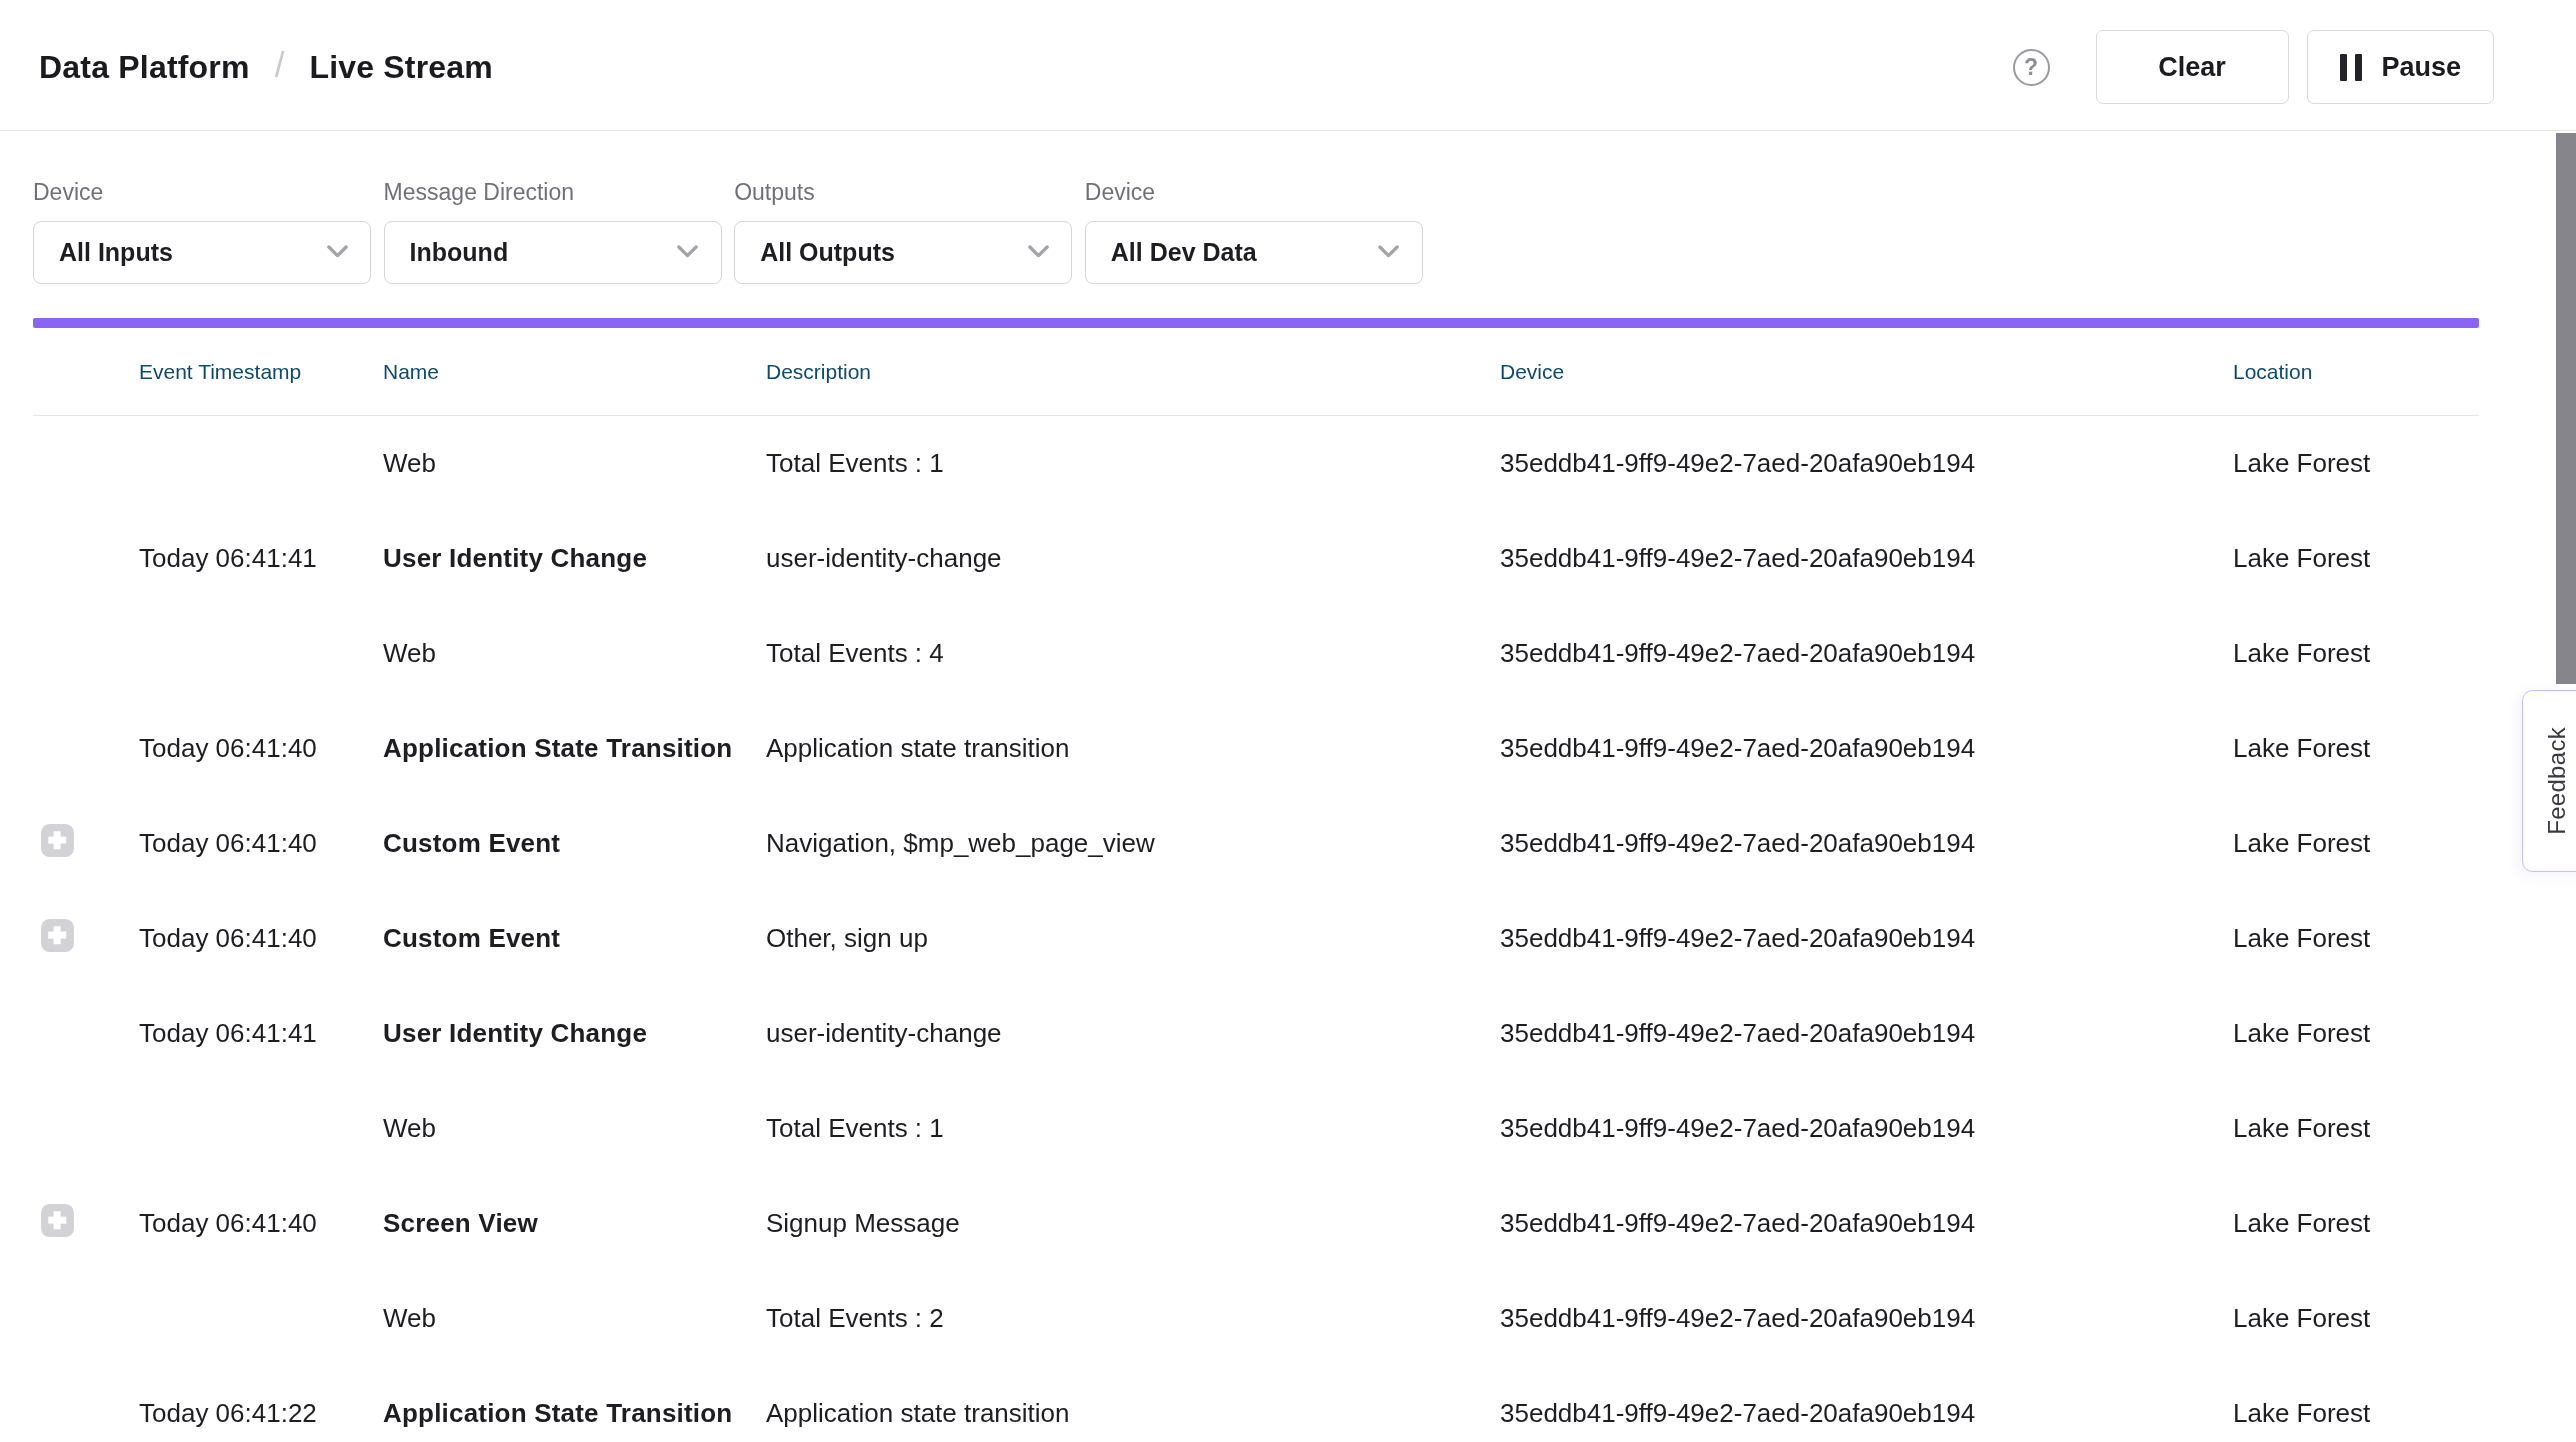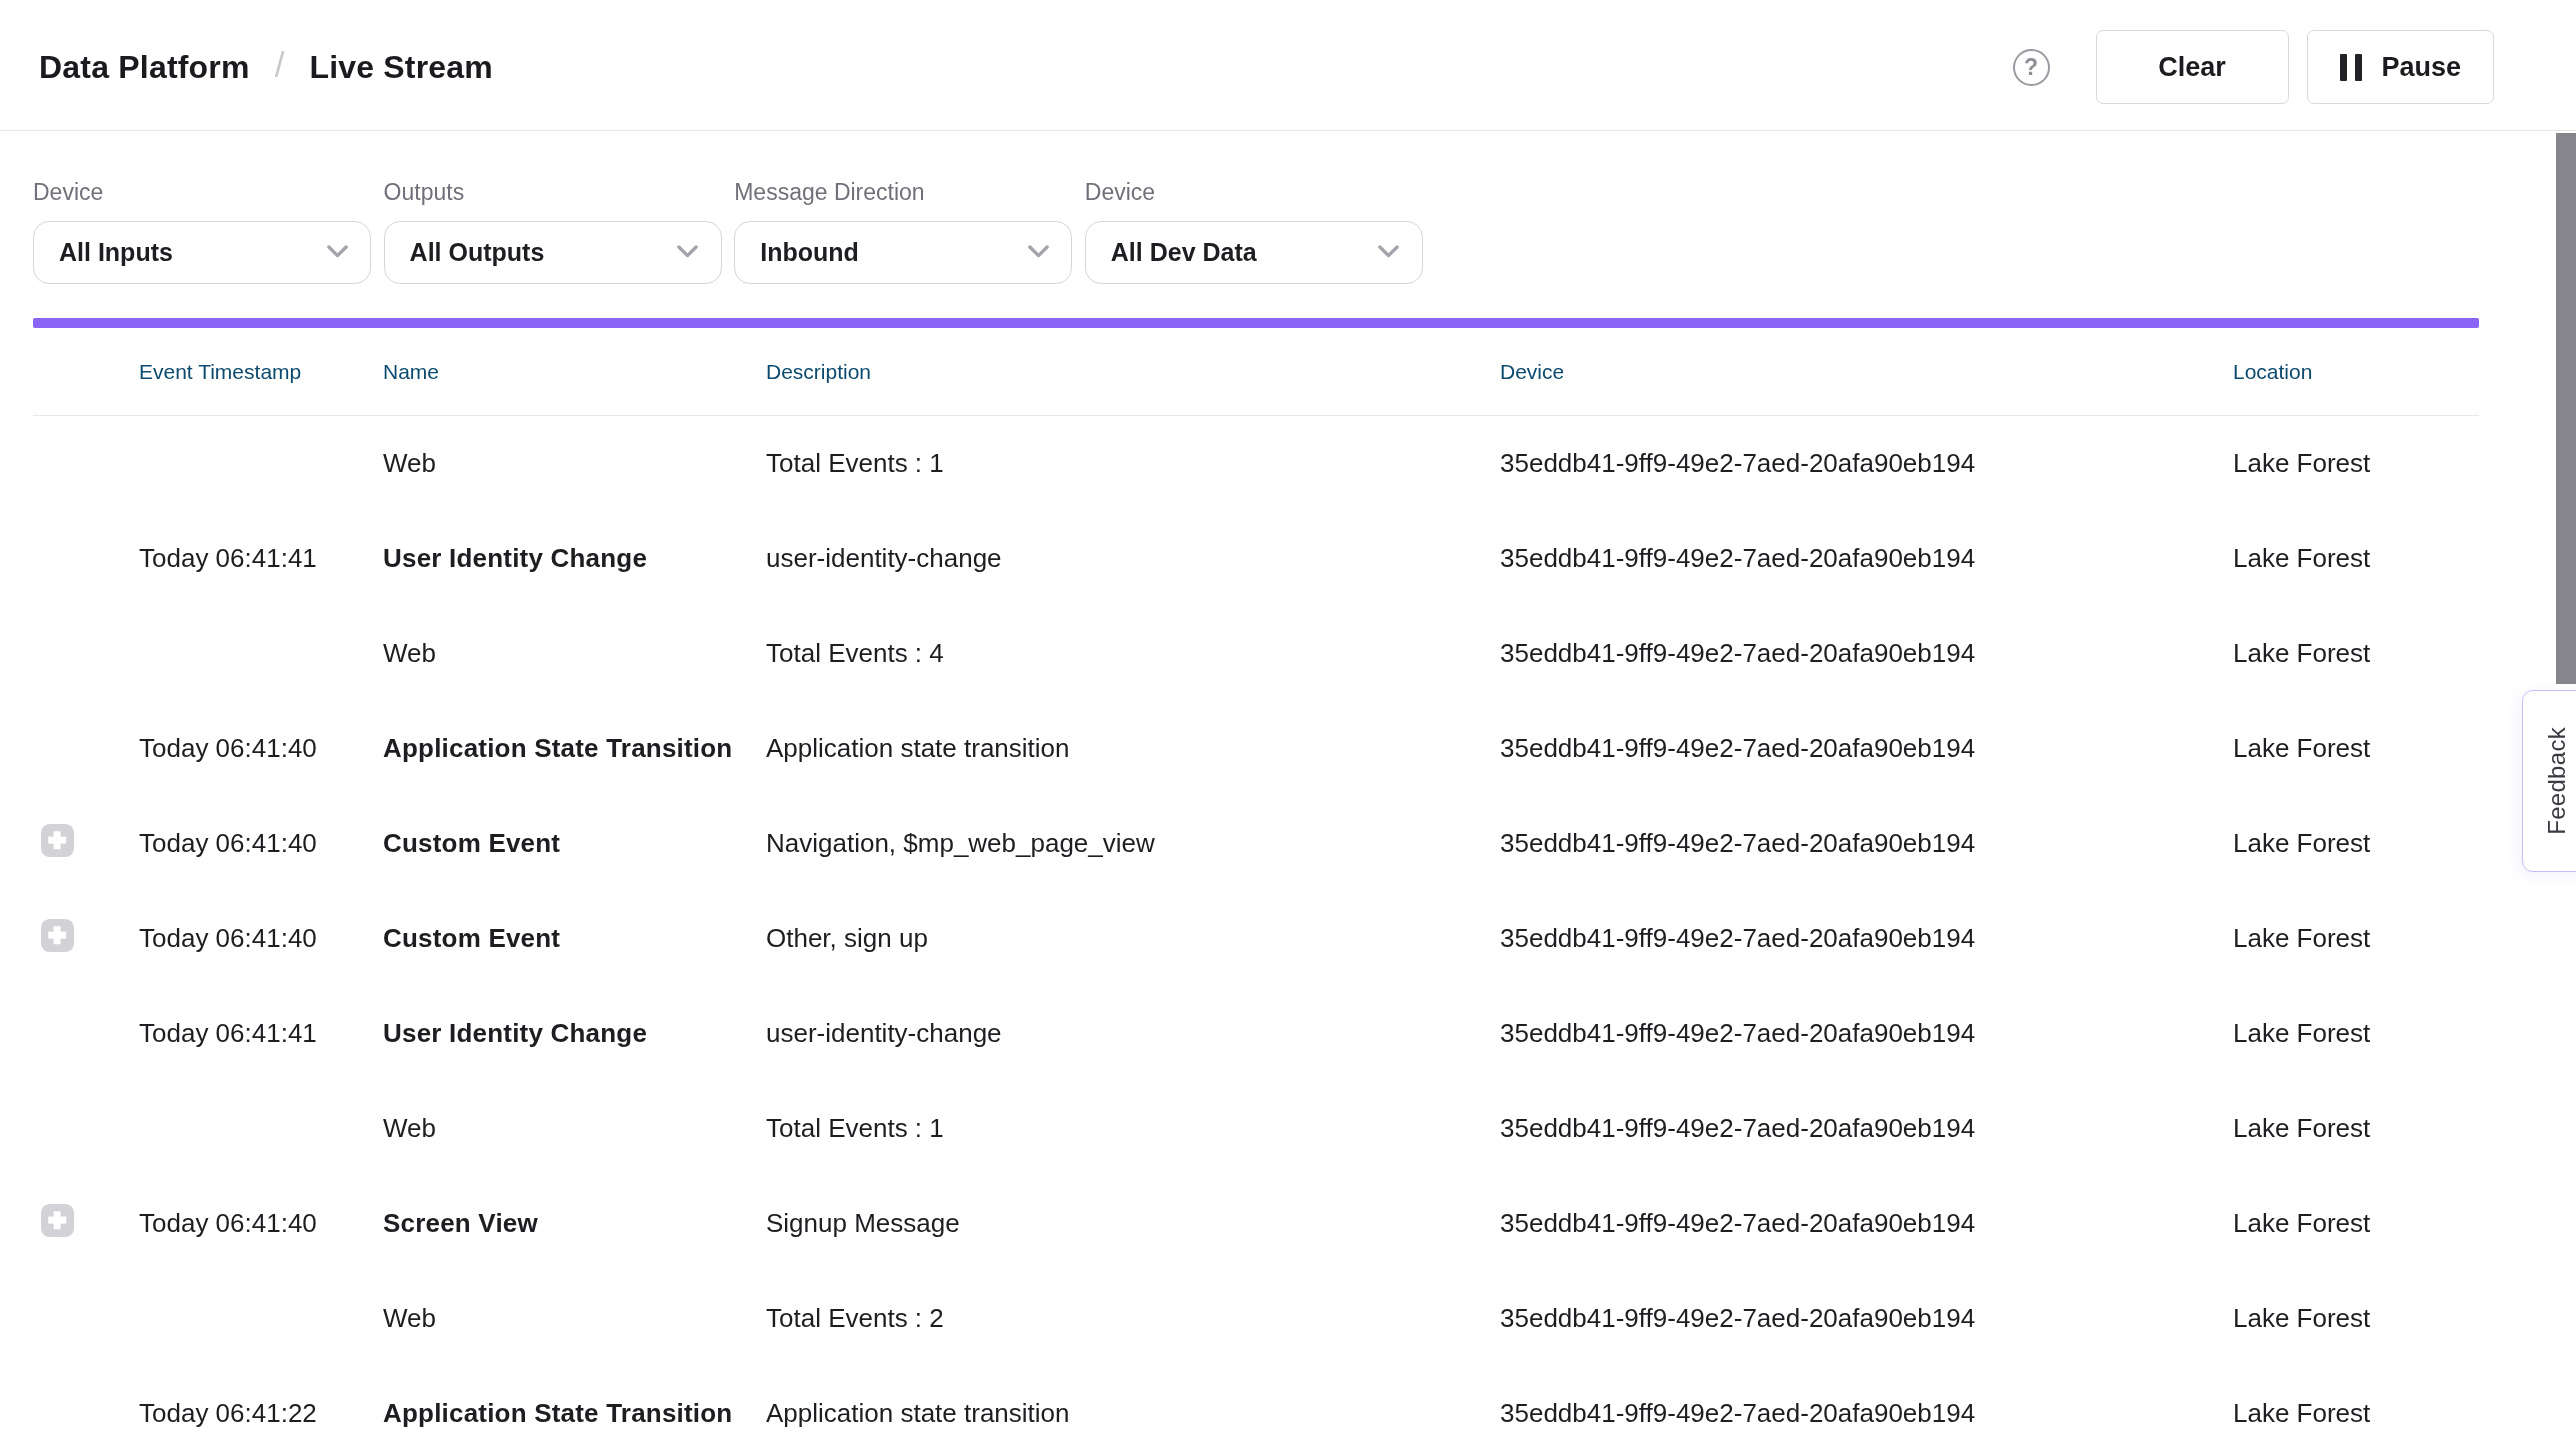--- a/index.html
+++ b/index.html
@@ -76,21 +76,21 @@
   .filter { width: 338px; }
   .filter-label {
     font-size: 23px;
     color: #70707a;
     margin-bottom: 14.6px;
     display: block;
   }
   .dropdown {
     height: 63px;
     border: 1.9px solid #d6d6da;
-    border-radius: 16px;
+    border-radius: 8px;
     background: #fff;
     display: flex;
     align-items: center;
     justify-content: space-between;
     padding: 0 21.4px 0 25px;
     cursor: pointer;
   }
   .dropdown-value {
     font-size: 25px;
     font-weight: 700;
@@ -208,34 +208,34 @@
     <div class="dropdown">
       <span class="dropdown-value">All Inputs</span>
       <span class="chevron">
         <svg width="23" height="15.5" viewBox="0 0 24 16">
             <polyline points="3,3 12,12 21,3" fill="none" stroke="#a3a3ab" stroke-width="3.5" stroke-linecap="round" stroke-linejoin="round"></polyline>
           </svg>
       </span>
     </div>
   </div>
   <div class="filter">
-    <span class="filter-label">Outputs</span>
+    <span class="filter-label">Message Direction</span>
     <div class="dropdown">
-      <span class="dropdown-value">All Outputs</span>
+      <span class="dropdown-value">Inbound</span>
       <span class="chevron">
         <svg width="23" height="15.5" viewBox="0 0 24 16">
             <polyline points="3,3 12,12 21,3" fill="none" stroke="#a3a3ab" stroke-width="3.5" stroke-linecap="round" stroke-linejoin="round"></polyline>
           </svg>
       </span>
     </div>
   </div>
   <div class="filter">
-    <span class="filter-label">Message Direction</span>
+    <span class="filter-label">Outputs</span>
     <div class="dropdown">
-      <span class="dropdown-value">Inbound</span>
+      <span class="dropdown-value">All Outputs</span>
       <span class="chevron">
         <svg width="23" height="15.5" viewBox="0 0 24 16">
             <polyline points="3,3 12,12 21,3" fill="none" stroke="#a3a3ab" stroke-width="3.5" stroke-linecap="round" stroke-linejoin="round"></polyline>
           </svg>
       </span>
     </div>
   </div>
   <div class="filter">
     <span class="filter-label">Device</span>
     <div class="dropdown">

